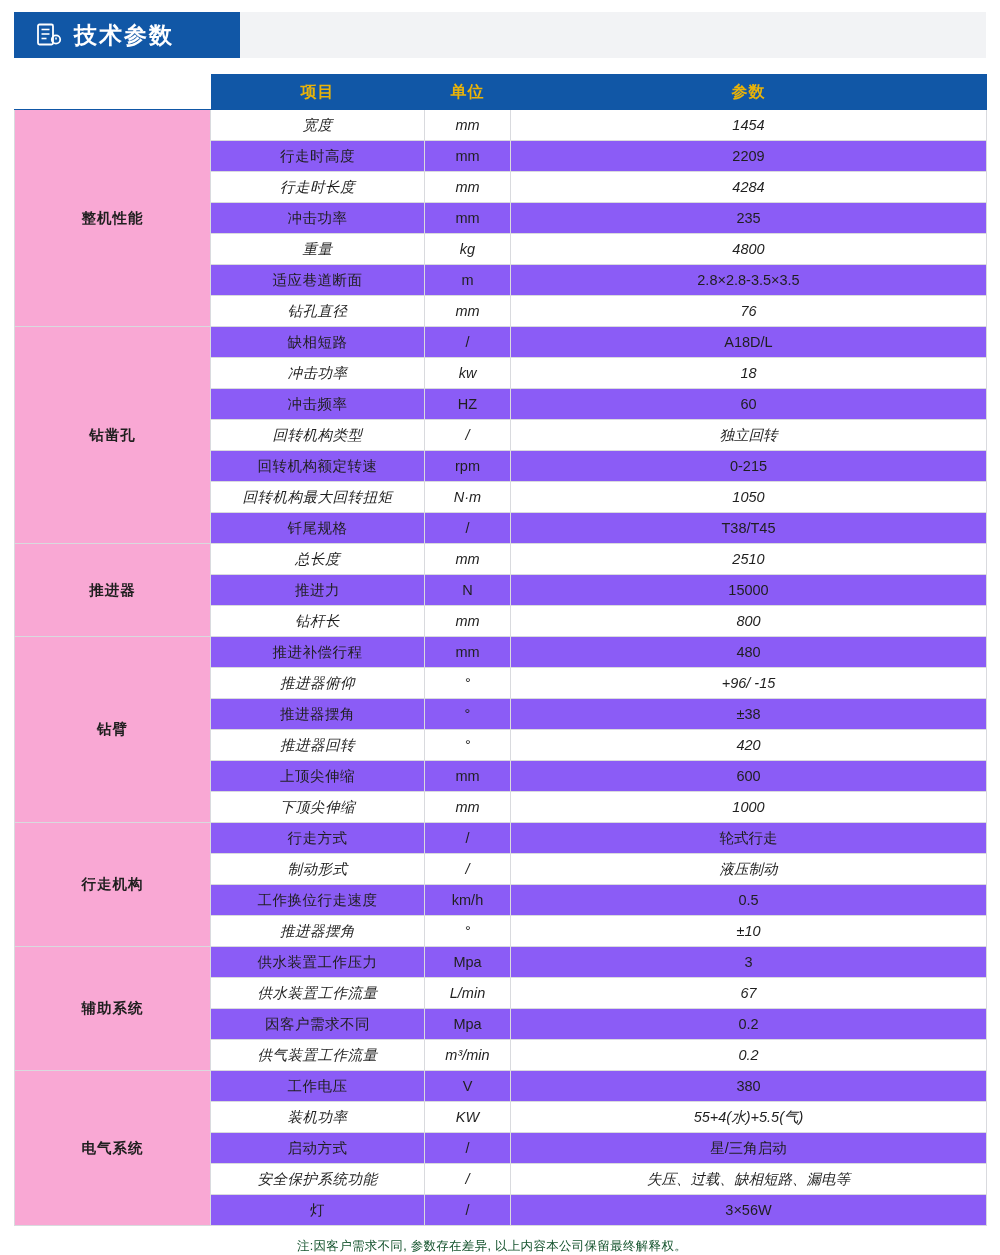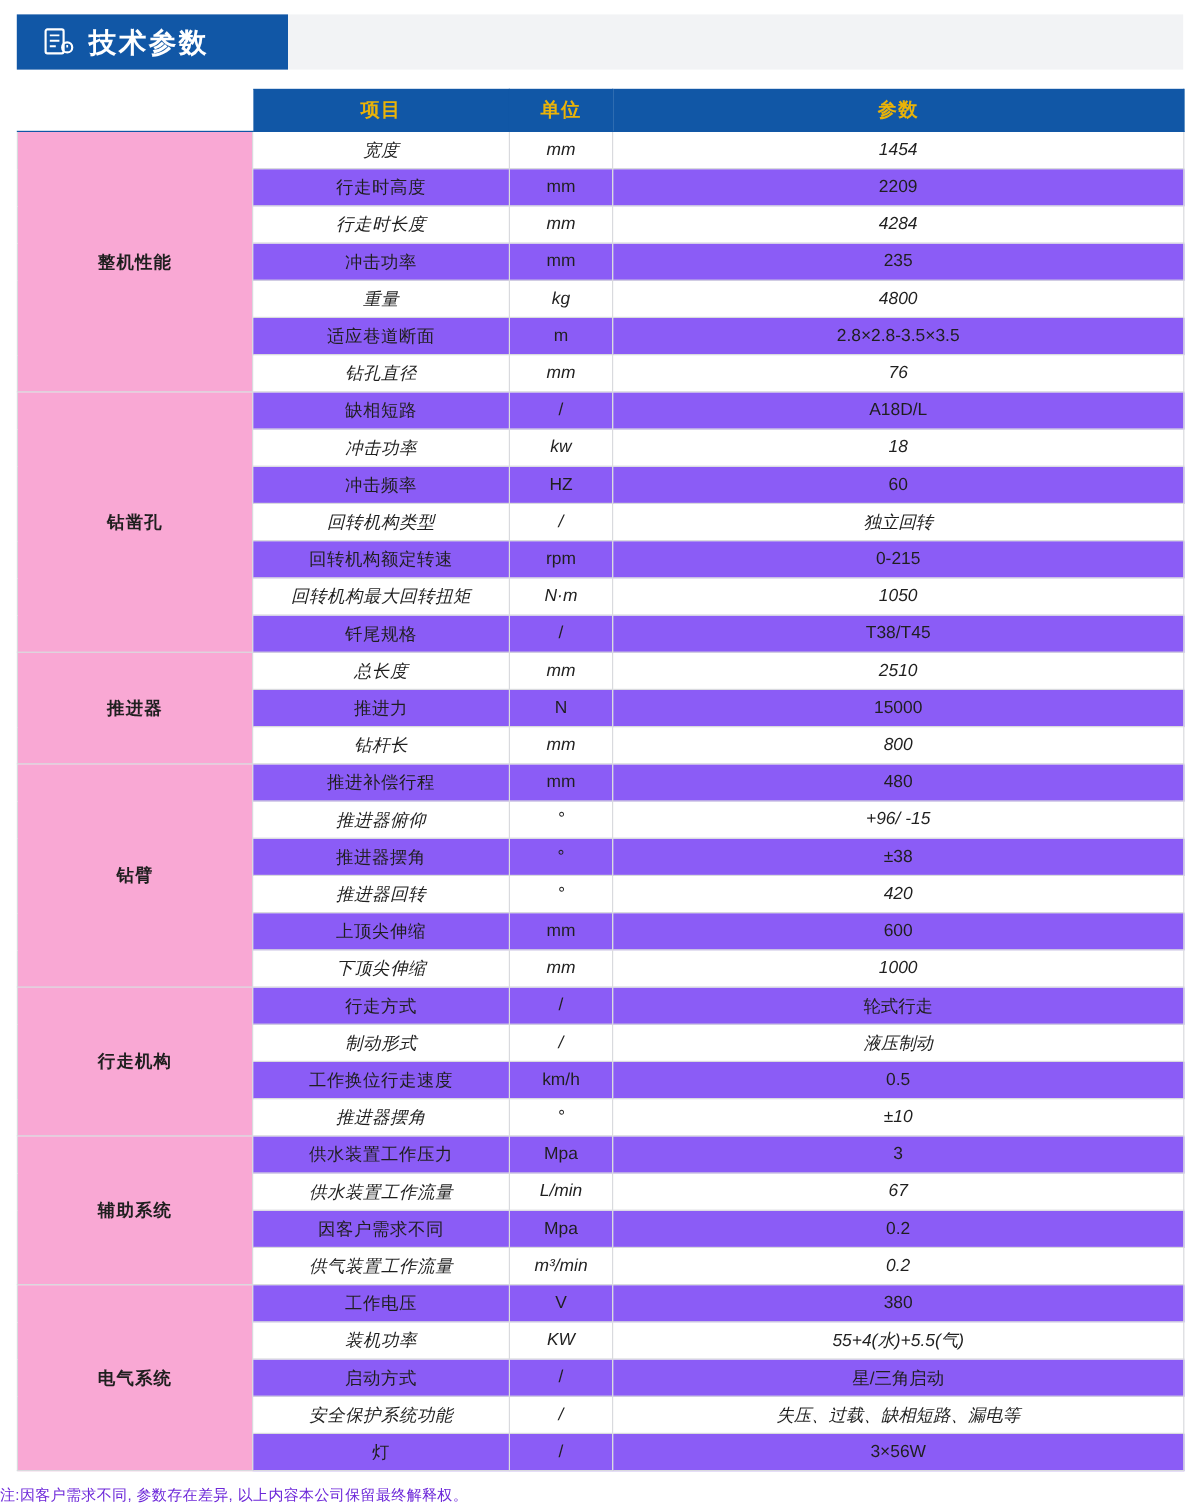--- a/index.html
+++ b/index.html
@@ -111,23 +111,23 @@
     border-right: 1px solid #d9dade;
   }
   tr.odd td.body-cell { background: #ffffff; font-style: italic; }
   tr.even td.body-cell { background: #8b5cf6; }
   td.item-cell { letter-spacing: 0.5px; }
   td.unit-cell { }
   td.value-cell { }
 
   .note {
     margin: 12px 16px 0 0;
-    text-align: left;
+    text-align: center;
     font-size: 12.5px;
-    color: #6d28d9;
+    color: #14532d;
     letter-spacing: 0.3px;
   }
 </style>
 </head>
 <body>
 
 <div class="page">
 
   <div class="header">
     <div class="header-band"></div>

